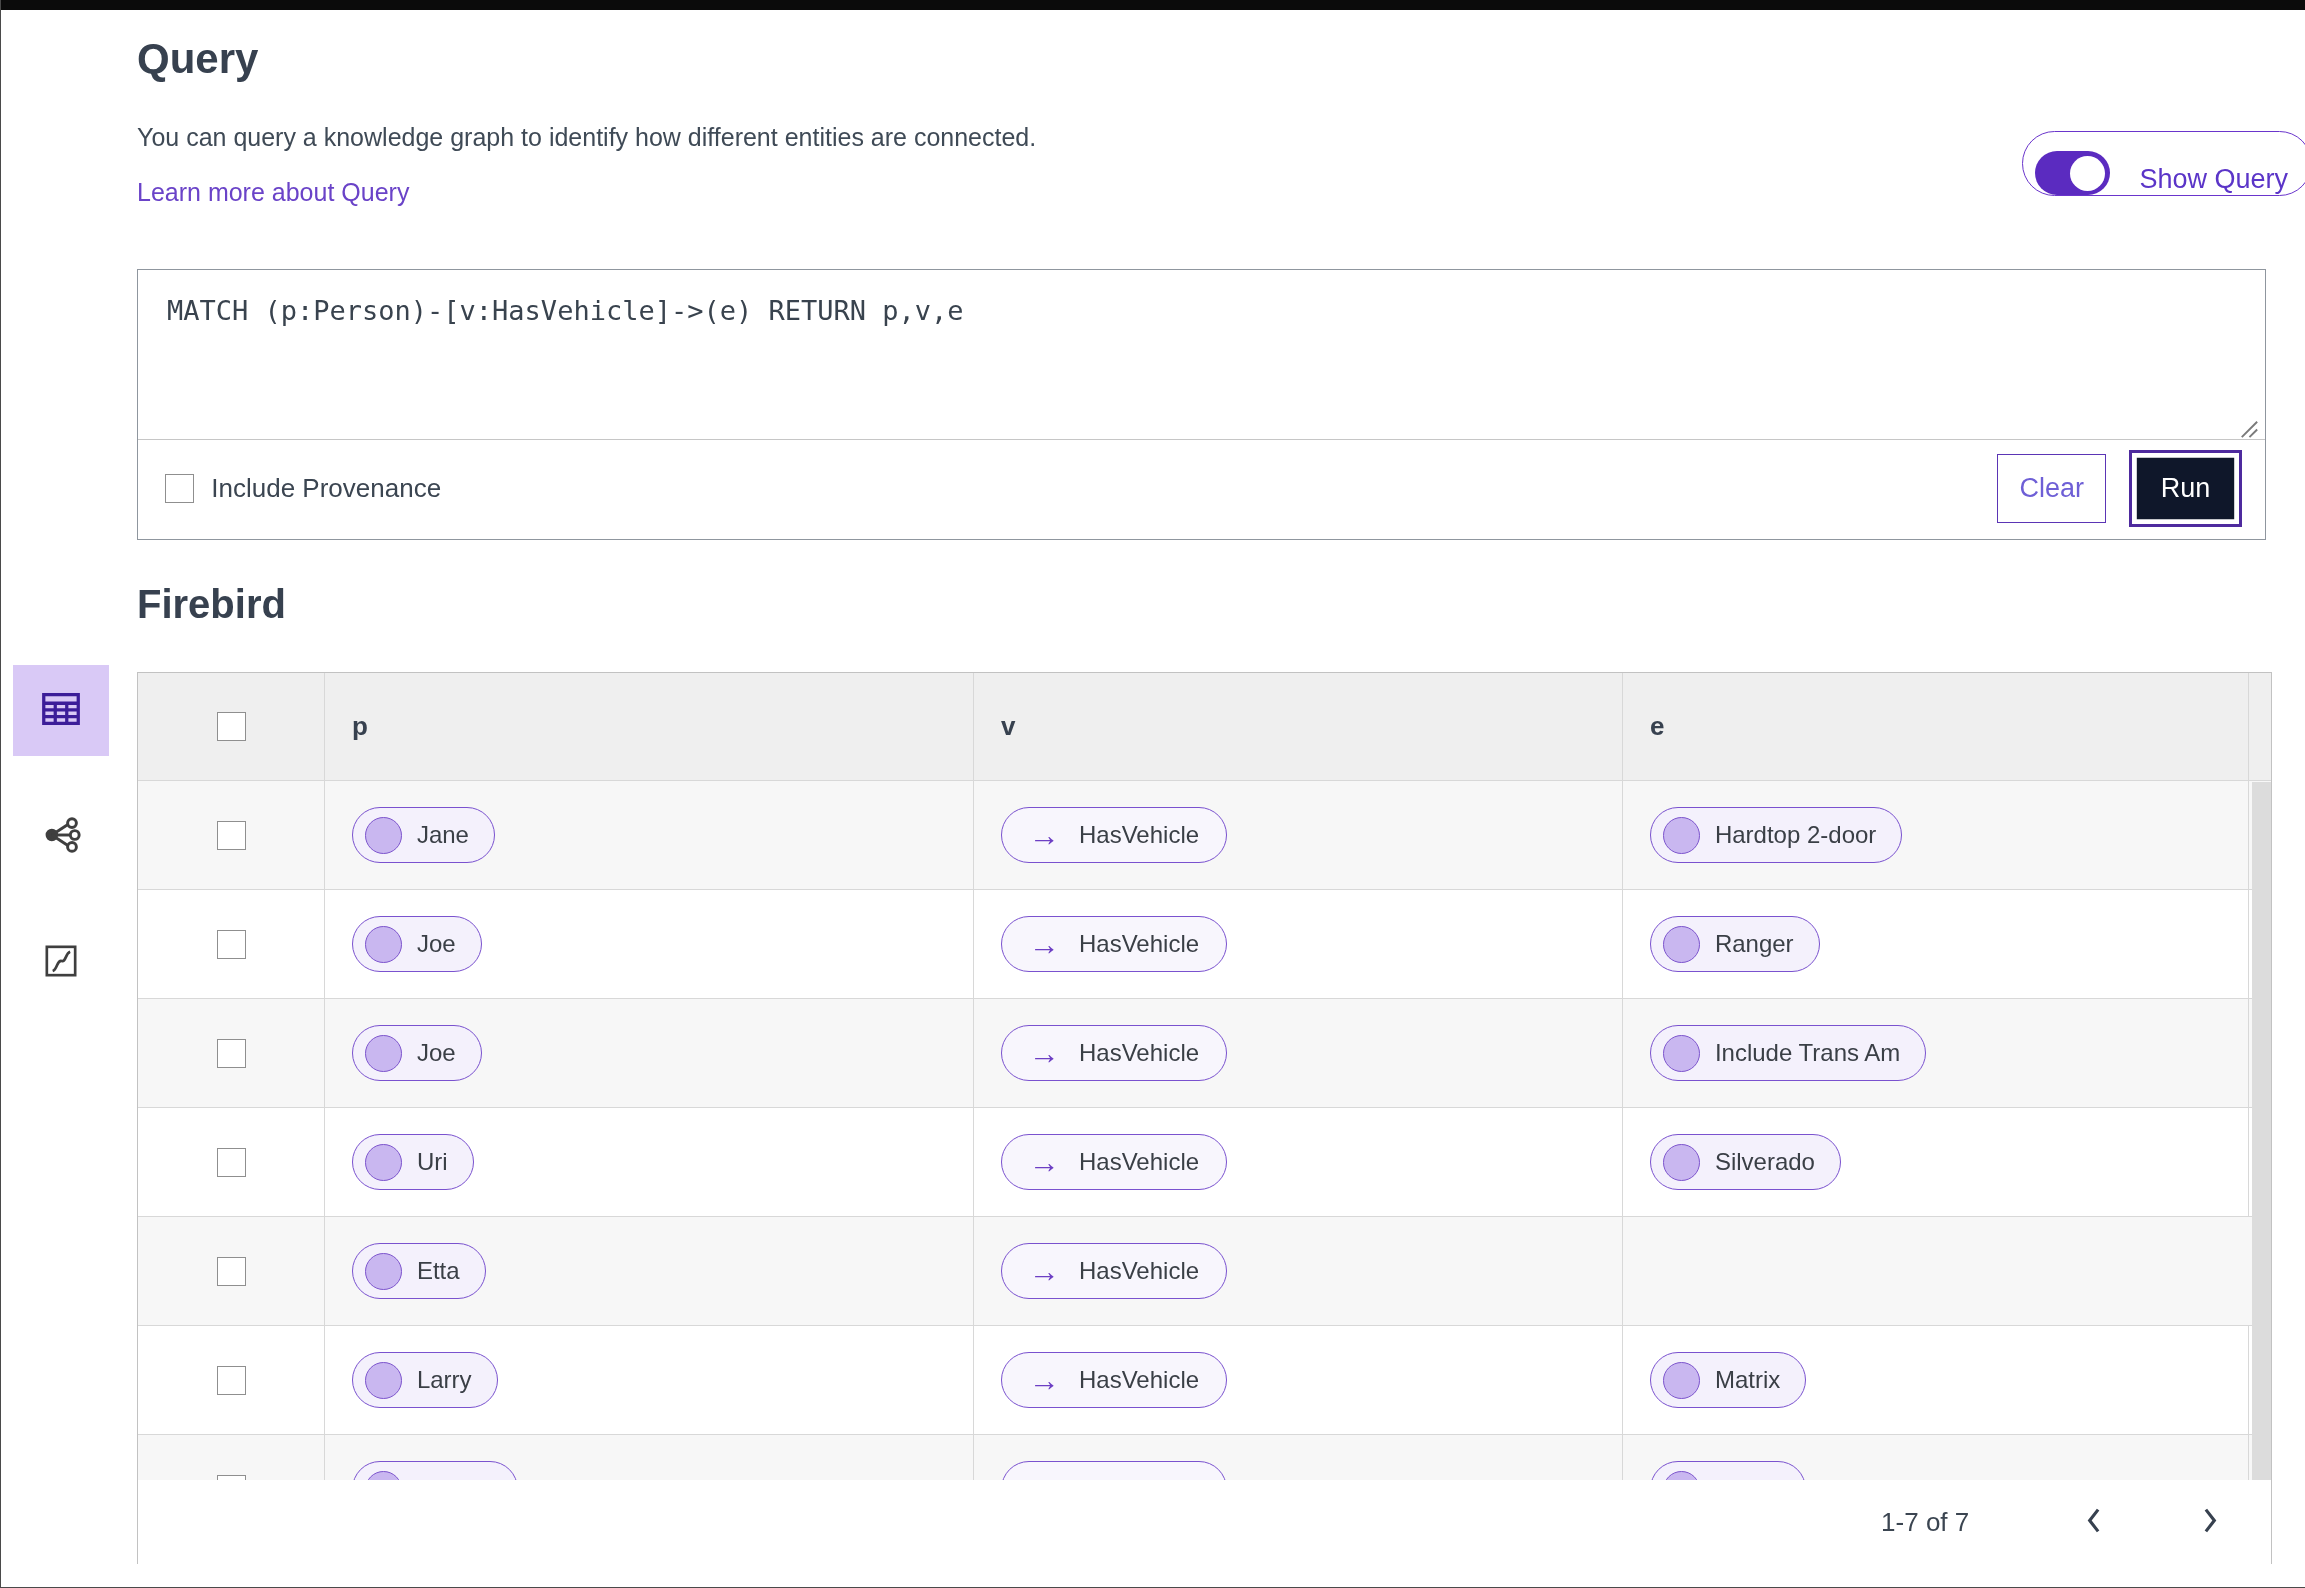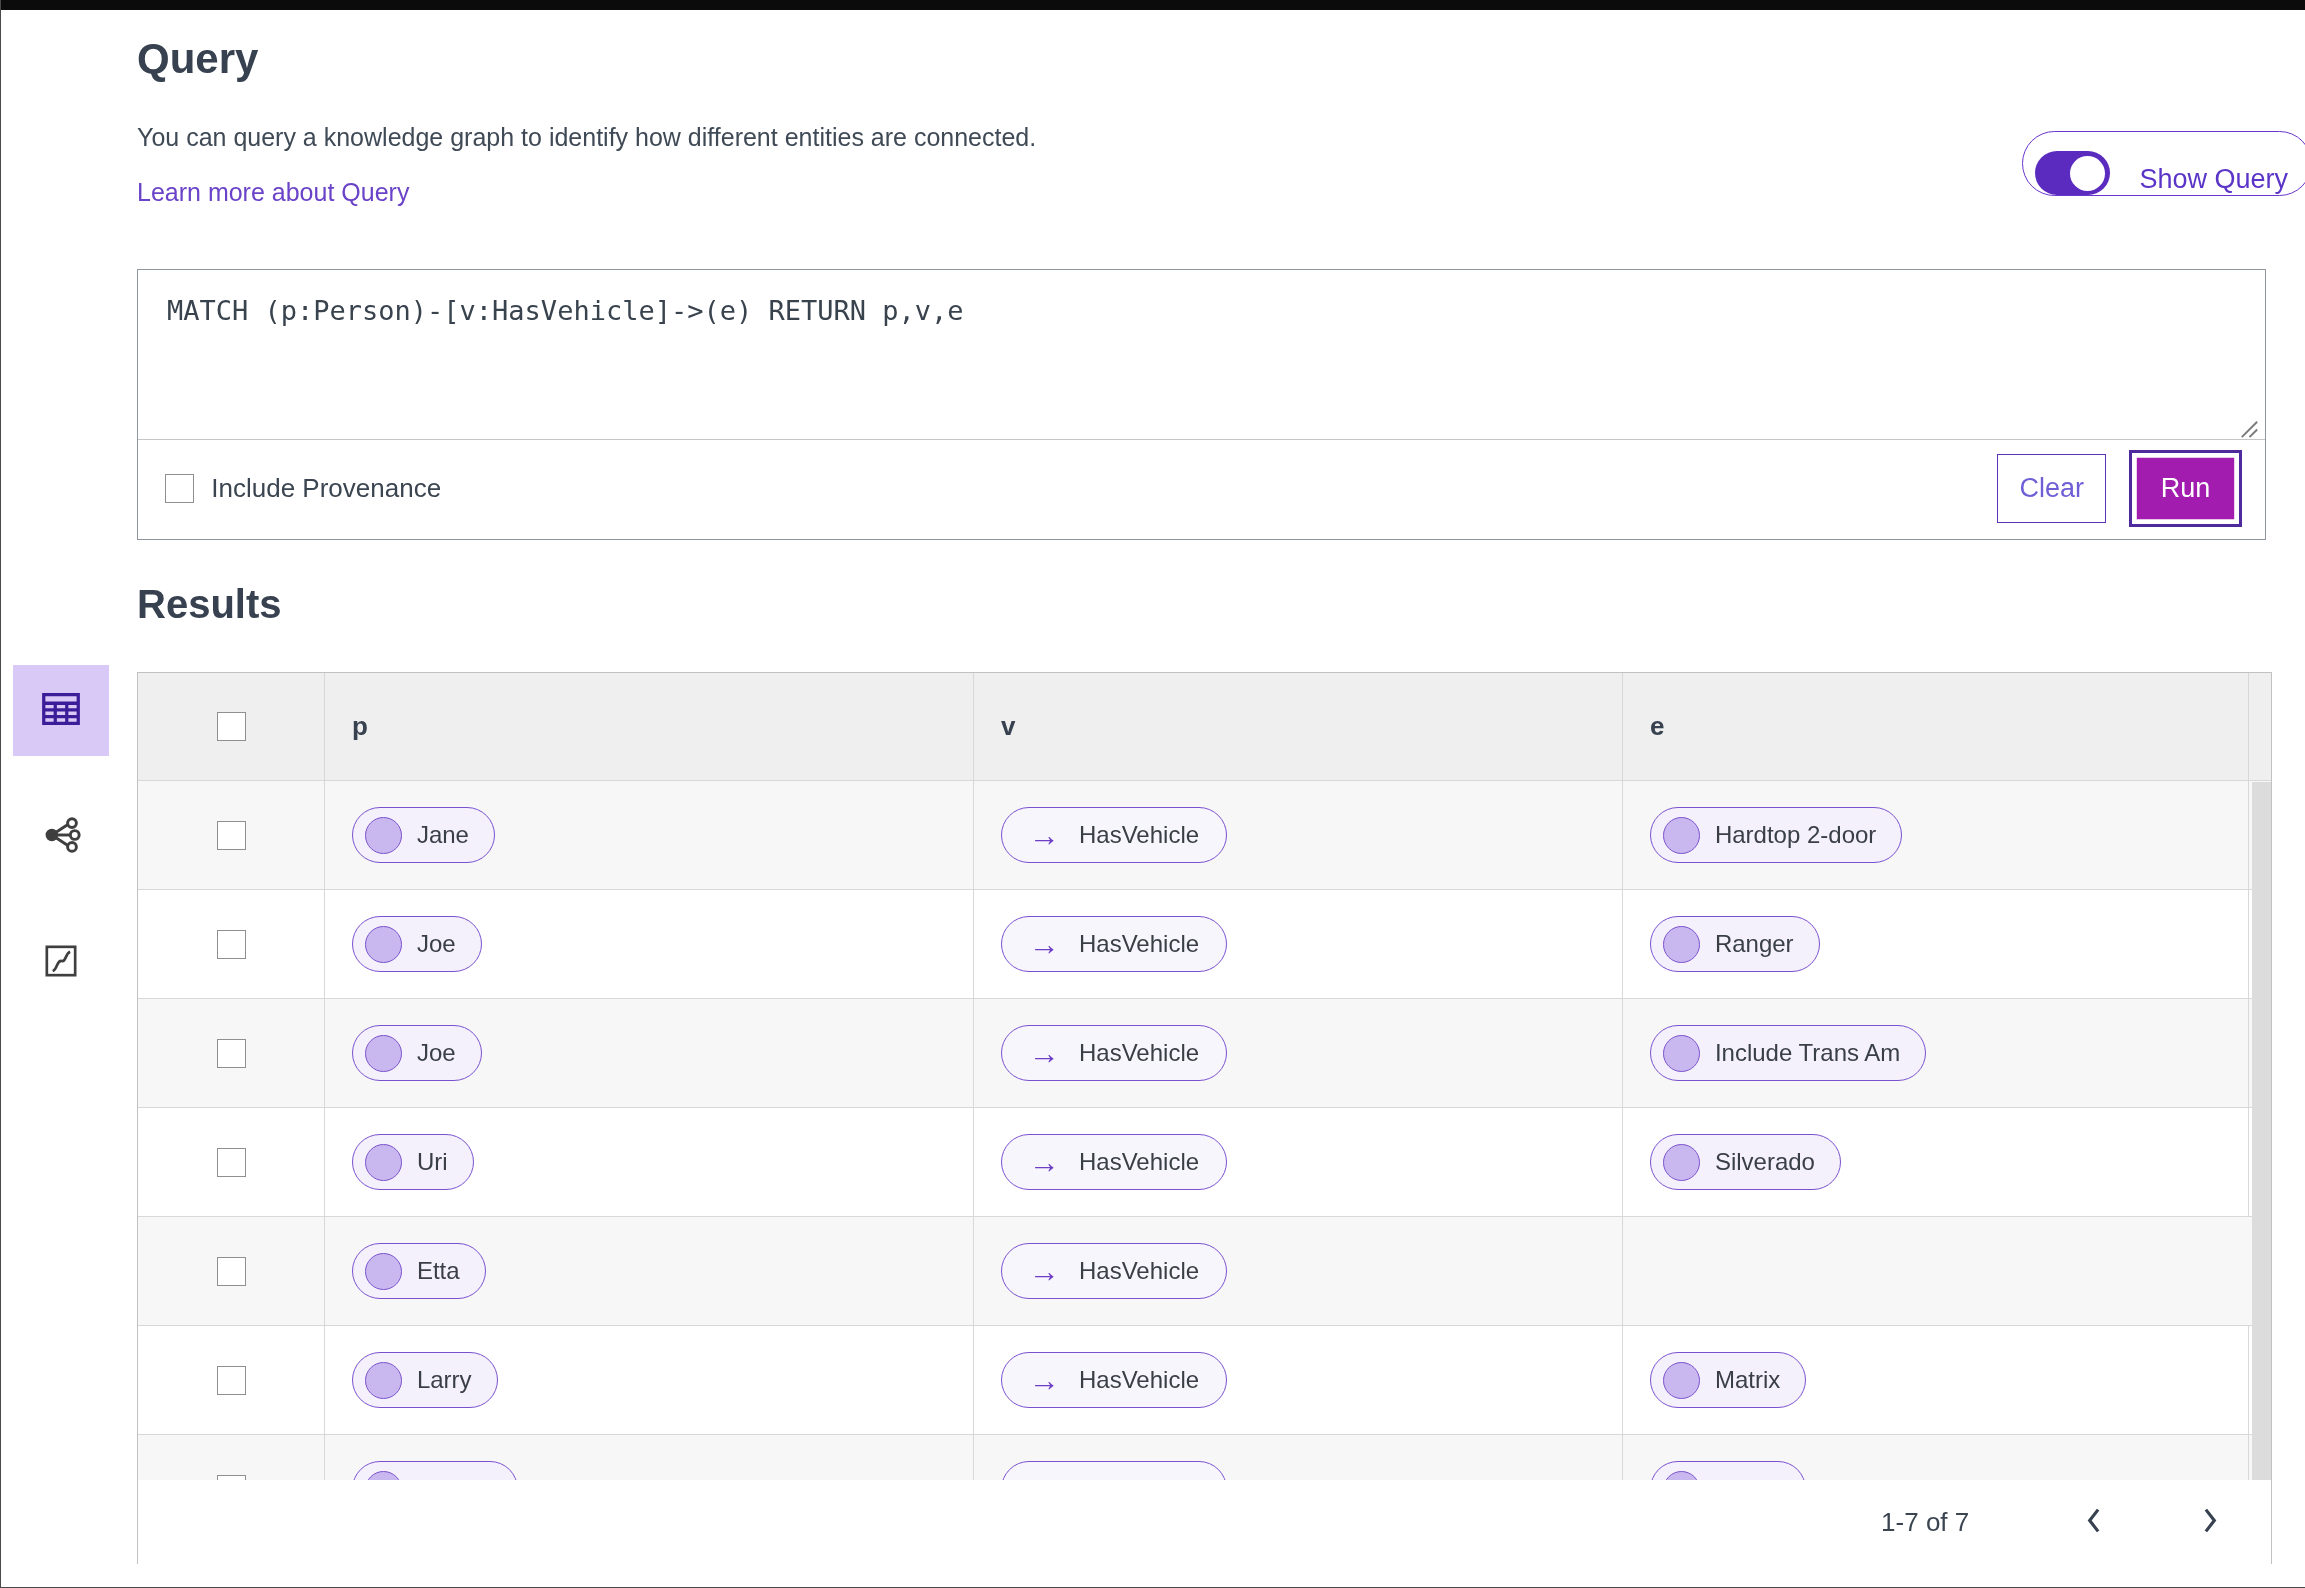--- a/index.html
+++ b/index.html
@@ -44,21 +44,21 @@
     appearance:none; -webkit-appearance:none;
     width:29px; height:29px; border:1.9px solid #8f8f8f; background:#fff; margin:0; cursor:pointer; flex:none;
   }
   .cb-label { font-size:26px; color:#3b4551; margin-left:17.3px; }
   .spacer { flex:1; }
   .btn-clear {
     min-width:108px; height:69px; background:#fff; border:1.9px solid #5b35b5;
     color:#6e5fd6; font-size:27px; font-family:inherit; cursor:pointer; margin-right:23px; padding:16px 21px;
   }
   .btn-run {
-    min-width:113px; height:77px; background:#a21caf; border:3.8px solid #4e2a9e;
+    min-width:113px; height:77px; background:#0f172a; border:3.8px solid #4e2a9e;
     box-shadow: inset 0 0 0 4.8px #ffffff;
     color:#fff; font-size:27px; font-family:inherit; cursor:pointer; padding:8px 23px;
   }
 
   
   .results-title { position:absolute; left:136px; top:582px; font-size:40px; font-weight:bold; color:#37414f; }
 
   
   .view-switcher { position:absolute; left:11.5px; top:665px; width:96px; }
   .view-item { width:96px; height:91px; display:flex; align-items:center; justify-content:center; cursor:pointer; margin-bottom:35px; }
@@ -122,21 +122,21 @@
   </span>
   <div class="query-toolbar">
     <input type="checkbox" style="">
     <span class="cb-label">Include Provenance</span>
     <span class="spacer"></span>
     <button class="btn-clear">Clear</button>
     <button class="btn-run">Run</button>
   </div>
 </div>
 
-<div class="results-title">Results</div>
+<div class="results-title">Firebird</div>
 
 <div class="view-switcher">
   <div class="view-item selected">
     <span>
       <svg width="46" height="46" viewBox="0 0 24 24" fill="none" stroke="#3c1d99" stroke-width="1.7">
         <rect x="3" y="4.5" width="18" height="15"></rect>
         <line x1="3" y1="9" x2="21" y2="9"></line>
         <line x1="3" y1="12.5" x2="21" y2="12.5"></line>
         <line x1="3" y1="16" x2="21" y2="16"></line>
         <line x1="9" y1="9" x2="9" y2="19.5"></line>

